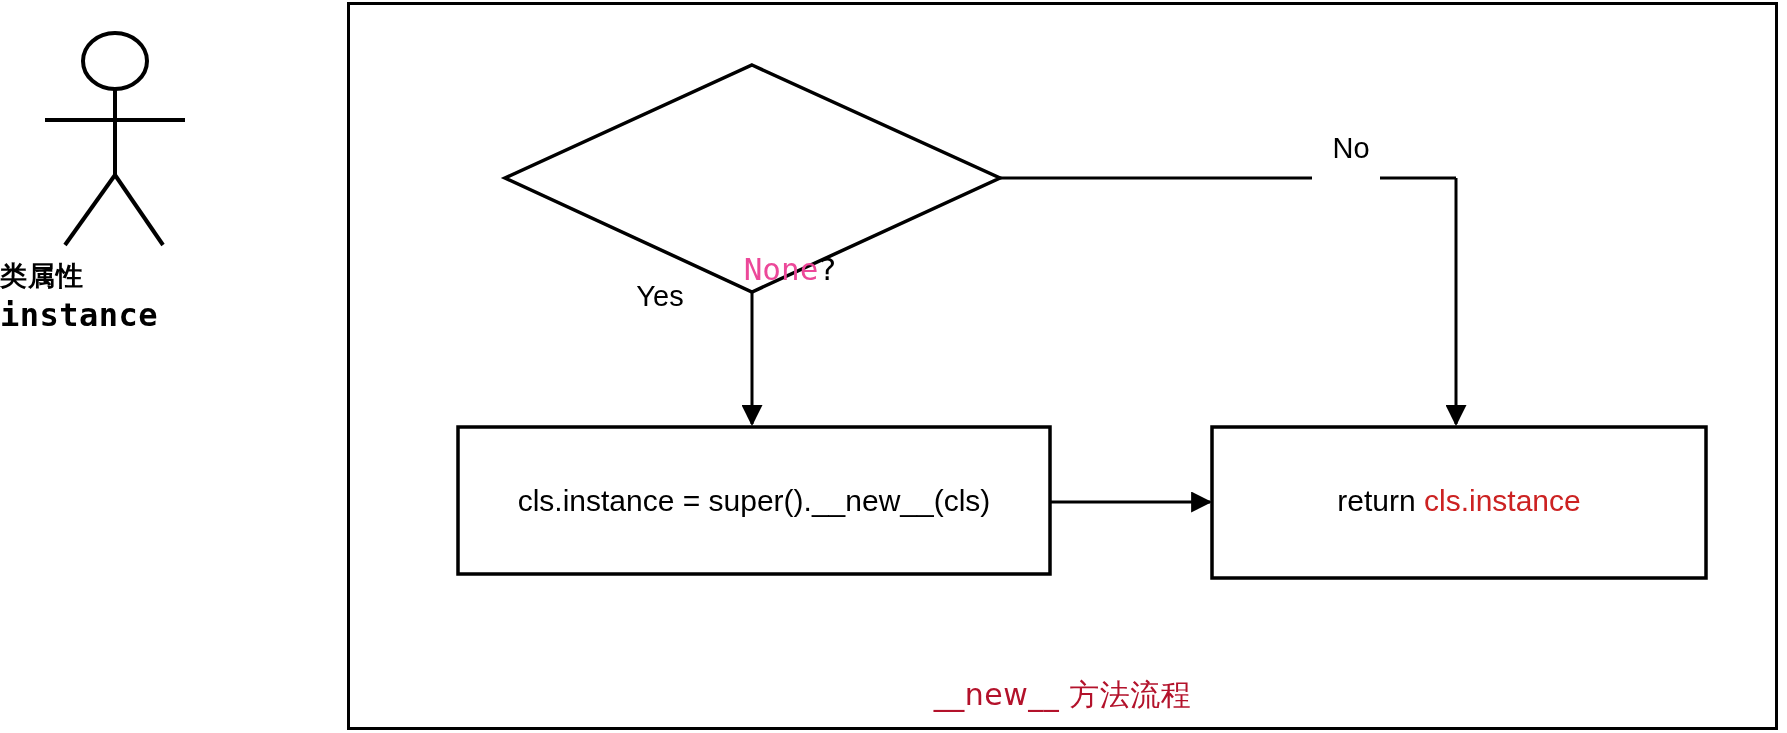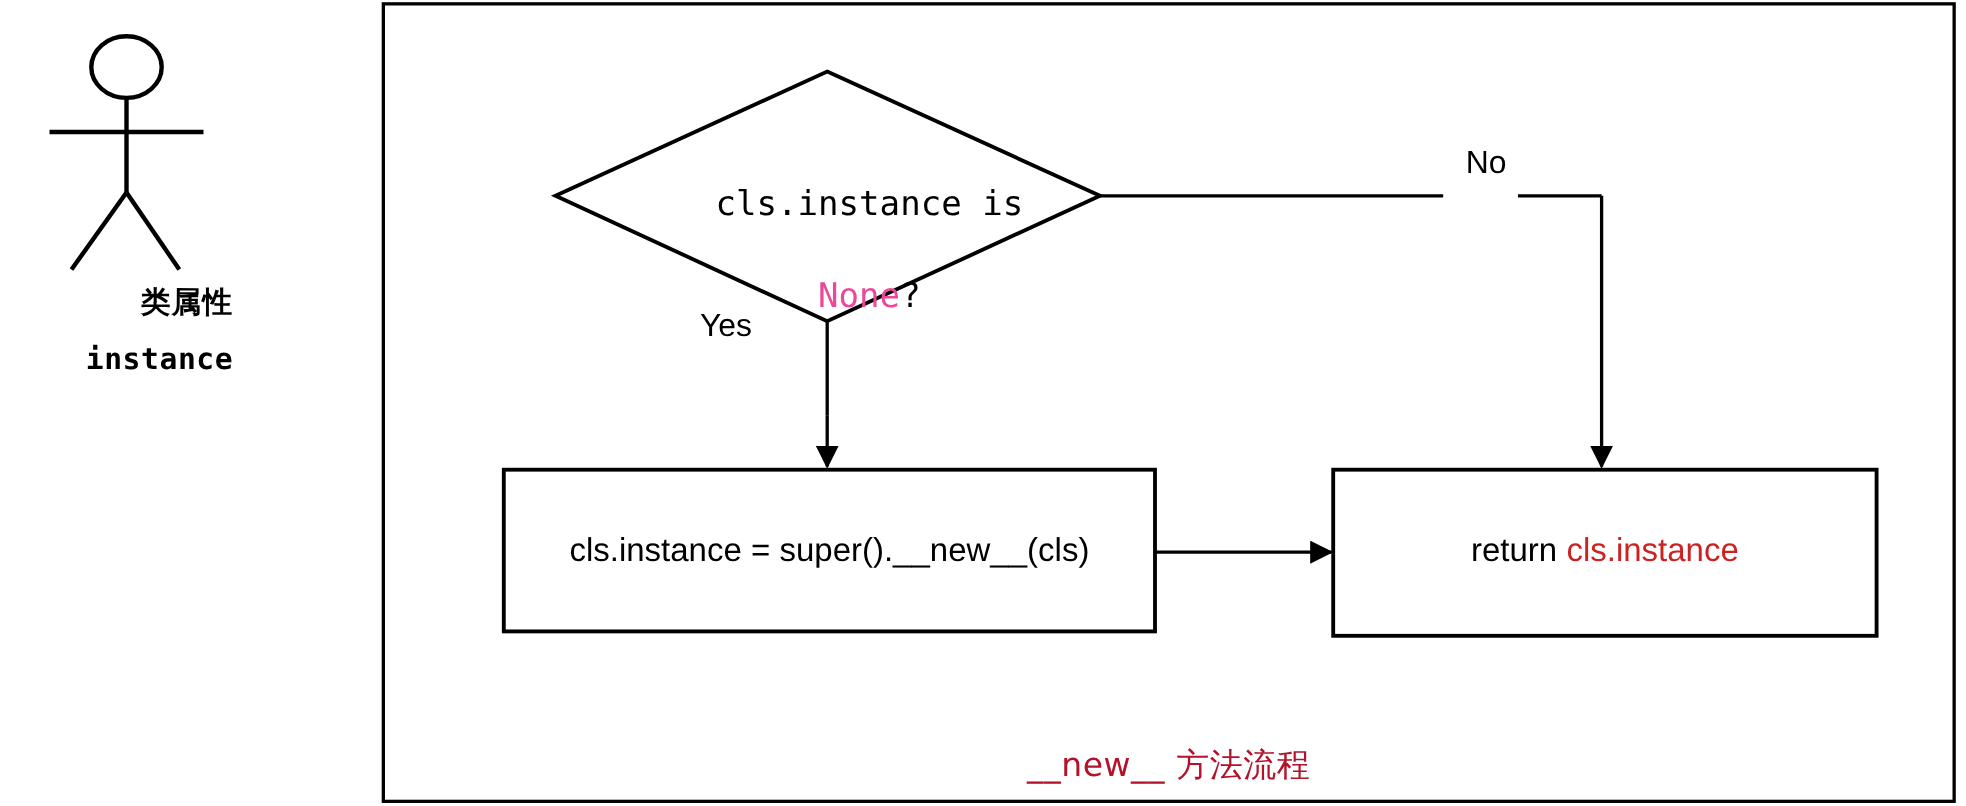--- a/index.html
+++ b/index.html
@@ -33,42 +33,42 @@
   }
   .actor-svg {
     position: absolute;
     left: 30px;
     top: 25px;
     width: 170px;
     height: 225px;
   }
   .actor-label {
     position: absolute;
-    left: 12px;
+    left: 0px;
     top: 258px;
     width: 200px;
-    text-align: right;
+    text-align: left;
     line-height: 1.30;
   }
   .actor-label .cn {
     display: block;
     font-family: "DejaVu Sans", "Liberation Sans", sans-serif;
     font-size: 27px;
     font-weight: 700;
     color: #000000;
     letter-spacing: 1px;
   }
   .actor-label .mono {
     display: block;
     font-family: "DejaVu Sans Mono", "Liberation Mono", monospace;
-    font-size: 27px;
+    font-size: 32px;
     font-weight: 700;
     color: #000000;
     letter-spacing: 0.5px;
-    margin-top: 16px;
+    margin-top: 2px;
   }
 
   
   .flow-panel {
     position: absolute;
     left: 347px;
     top: 2px;
     width: 1431px;
     height: 728px;
     border: 3px solid #000000;
@@ -189,21 +189,21 @@
     <line x1="1456" y1="178" x2="1456" y2="424" stroke="#000000" stroke-width="3" marker-end="url(#arrow)"></line>
 
     <rect x="458" y="427" width="592" height="147" fill="#ffffff" stroke="#000000" stroke-width="3.5"></rect>
 
     <rect x="1212" y="427" width="494" height="151" fill="#ffffff" stroke="#000000" stroke-width="3.5"></rect>
 
     <line x1="1050" y1="502" x2="1210" y2="502" stroke="#000000" stroke-width="3" marker-end="url(#arrow)"></line>
   </svg>
 
   <div class="txt decision-text">
-    <span>cls.instance is</span><br>
+    <br>
     <span class="red">None</span><span>?</span>
   </div>
 
   <div class="txt edge-label-no">No</div>
   <div class="txt edge-label-yes">Yes</div>
 
   <div class="txt box-text-right"><span>return </span><span class="red">cls.instance</span></div>
 
   <div class="txt box-text-left">cls.instance = super().__new__(cls)</div>
 

